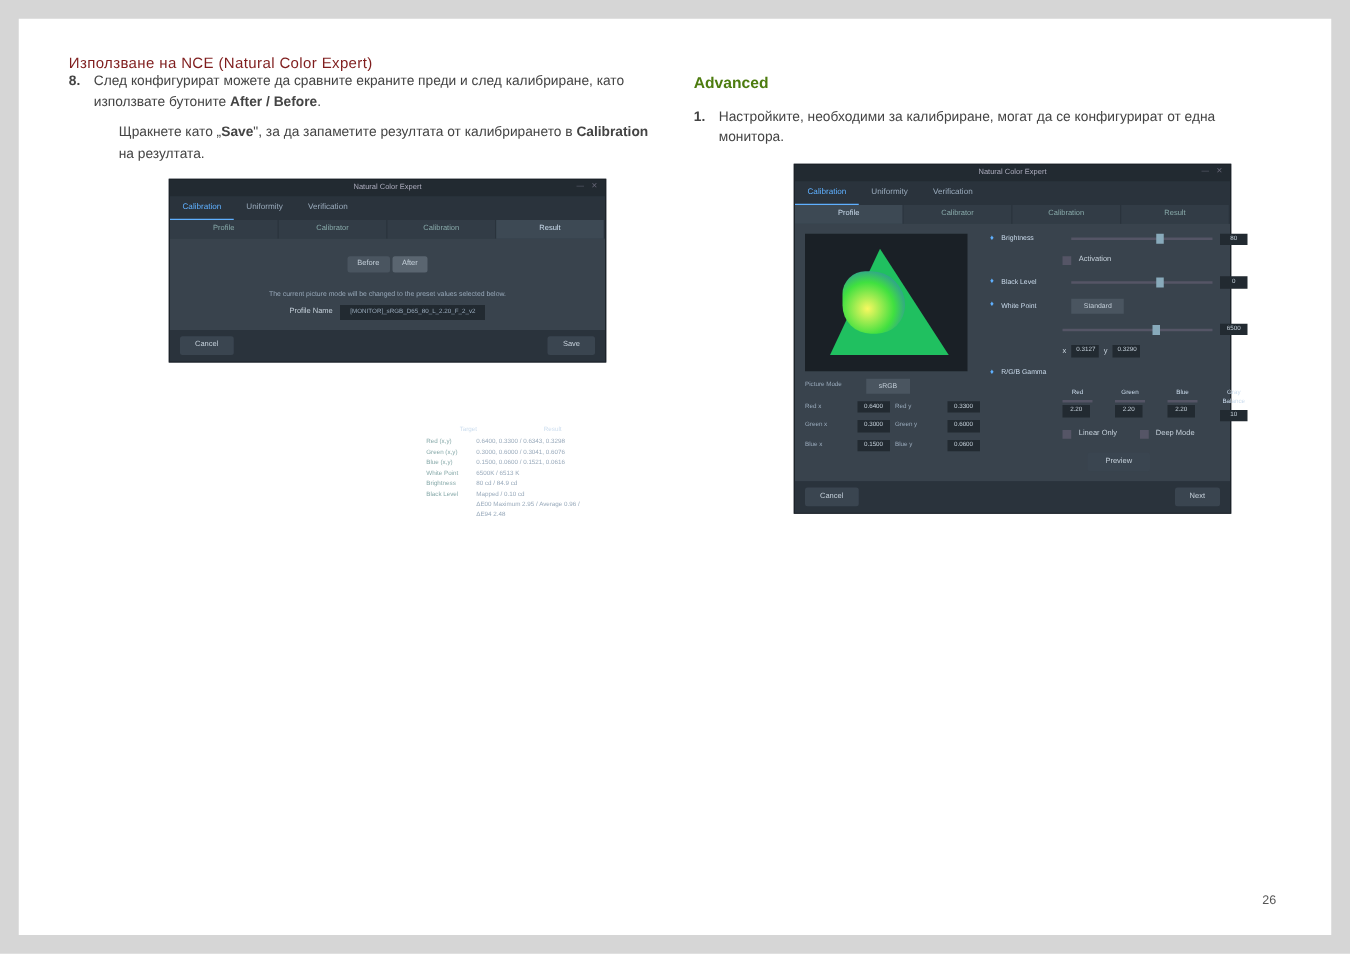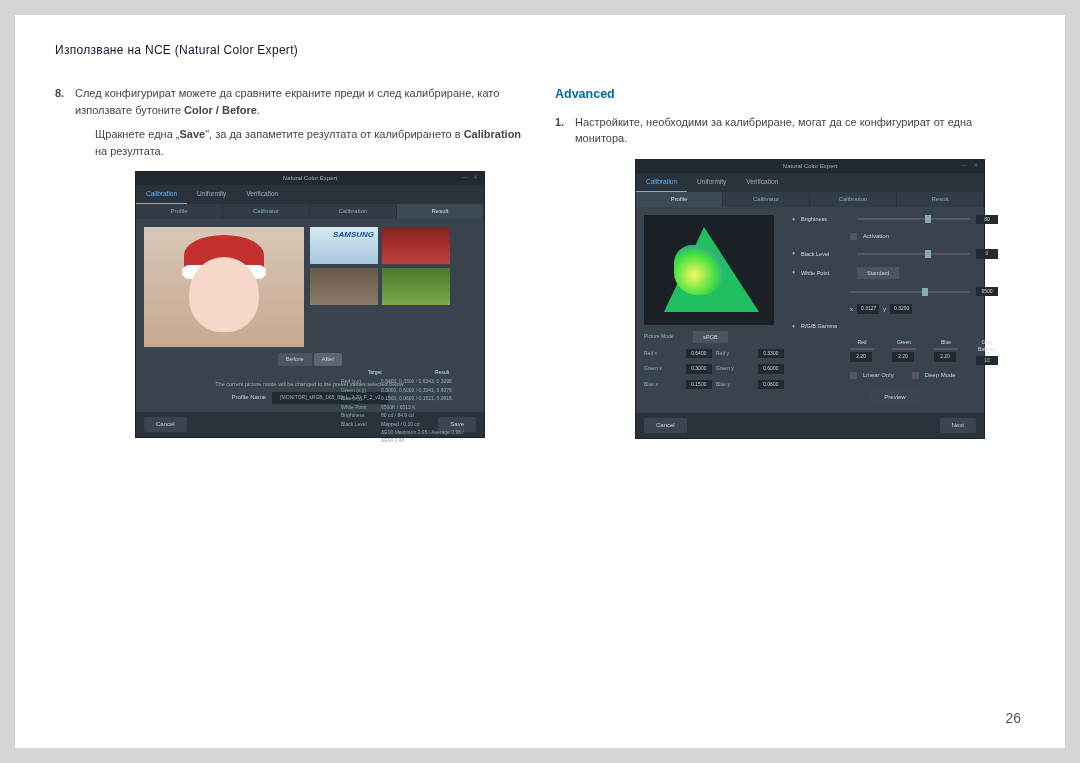--- a/index.html
+++ b/index.html
@@ -1,26 +1,26 @@
 <!DOCTYPE html>
 <html><head>
 <meta charset="utf-8">
 <style>
   * { box-sizing: border-box; margin: 0; padding: 0; }
   html, body { width: 1080px; height: 763px; font-family: Arial, sans-serif; }
   body { background: #d6d6d6; display: flex; align-items: center; justify-content: center; }
   .page { background: #fff; width: 1050px; height: 733px; padding: 28px 40px; position: relative; }
-  .header { color: #0f172a; font-size: 12px; margin-bottom: 28px; letter-spacing: 0.3px; }
+  .header { color: #7f1d1d; font-size: 12px; letter-spacing: 0.3px; }
   .columns { display: flex; gap: 30px; }
   .col { flex: 1; font-size: 11px; color: #444; line-height: 1.5; }
   .item { display: flex; margin-bottom: 6px; }
   .num { font-weight: bold; margin-right: 6px; min-width: 14px; }
   .body { flex: 1; }
   .sub { margin-left: 20px; margin-top: 8px; }
-  .section-title { font-weight: bold; font-size: 12.5px; color: #0369a1; margin-bottom: 10px; }
+  .section-title { font-weight: bold; font-size: 12.5px; color: #4d7c0f; margin-bottom: 10px; }
   .shot { margin: 12px 0 0 80px; }
   .shot2 { margin: 12px 0 0 80px; }
   .app { width: 350px; background: #2e3842; border: 1px solid #1c2228; font-size: 6px; color: #c5d0da; }
   .titlebar { background: #222a31; padding: 2px 6px; text-align: center; font-size: 6px; color: #aab; position: relative; }
   .titlebar .winbtns { position: absolute; right: 4px; top: 1px; letter-spacing: 2px; color: #667; }
   .tabs { display: flex; background: #2a333c; }
   .tab { padding: 4px 10px; color: #9ab; font-size: 6.5px; }
   .tab.active { color: #5fb0ff; border-bottom: 1px solid #5fb0ff; }
   .subtabs { display: flex; background: #323c46; font-size: 6px; }
   .subtab { flex: 1; text-align: center; padding: 3px 0; color: #8aa; border-right: 1px solid #2a333c; }
@@ -72,38 +72,38 @@
   .slider { flex: 1; height: 2px; background: #556; position: relative; }
   .slider::after { content: ''; position: absolute; left: 60%; top: -3px; width: 6px; height: 8px; background: #8ab; }
   .num-box { background: #222a31; padding: 1px 4px; font-size: 5px; width: 22px; text-align: center; }
   .chk { width: 7px; height: 7px; background: #556; display: inline-block; }
   .dropdown { background: #4a5560; padding: 2px 10px; font-size: 5.5px; }
   .rgb-row { display: flex; gap: 18px; margin-left: 58px; }
   .rgb-item .rgb-label { font-size: 5px; color: #cde; text-align: center; margin-bottom: 2px; }
   .rgb-slider { width: 24px; height: 2px; background: #556; margin-bottom: 2px; }
   .center-row { text-align: center; margin-top: 10px; }
   .preview-btn { display: inline-block; background: #3a4550; padding: 3px 14px; font-size: 6px; border-radius: 2px; }
-  .pagenum { position: absolute; bottom: 22px; right: 44px; font-size: 14px; color: #555; }
+  .pagenum { position: absolute; bottom: 22px; right: 44px; font-size: 10px; color: #555; }
   .content-wrap { position: relative; }
 </style>
 </head>
 <body>
 
 <div class="page">
   <div class="header">Използване на NCE (Natural Color Expert)</div>
 
   <div class="columns">
 
     <div class="col">
       <div class="item">
         <div class="num">8.</div>
         <div class="body">
-          <span>След конфигурират можете да сравните екраните преди и след калибриране, като използвате бутоните </span><b>Color / Before</b><span>.</span>
+          <span>След конфигурират можете да сравните екраните преди и след калибриране, като използвате бутоните </span><b>After / Before</b><span>.</span>
           <div class="sub">
-            <span>Щракнете една „</span><b>Save</b><span>", за да запаметите резултата от калибрирането в </span><b>Calibration</b><span> на резултата.</span>
+            <span>Щракнете като „</span><b>Save</b><span>", за да запаметите резултата от калибрирането в </span><b>Calibration</b><span> на резултата.</span>
           </div>
         </div>
       </div>
 
       <div class="shot">
         <div class="app">
           <div class="titlebar">
             <span>Natural Color Expert</span>
             <span class="winbtns">— ✕</span>
           </div>
@@ -112,39 +112,20 @@
             <div class="tab">Uniformity</div>
             <div class="tab">Verification</div>
           </div>
           <div class="subtabs">
             <div class="subtab">Profile</div>
             <div class="subtab">Calibrator</div>
             <div class="subtab">Calibration</div>
             <div class="subtab active">Result</div>
           </div>
           <div class="content content-wrap">
-            <div class="preview-row">
-              <div class="big-preview">
-                <div class="hat"></div>
-                <div class="hat-trim"></div>
-                <div class="baby-face"></div>
-              </div>
-              <div class="thumbs">
-                <div class="thumb-row">
-                  <div class="thumb t1">
-                      <div class="logo">SAMSUNG</div>
-                    </div>
-                  <div class="thumb t2"></div>
-                </div>
-                <div class="thumb-row">
-                  <div class="thumb t3"></div>
-                  <div class="thumb t4"></div>
-                </div>
-              </div>
-            </div>
             <div class="data-panel">
               <div class="data-hdr">
                 <span>Target</span>
                 <span>Result</span>
               </div>
               <div class="data-row">
                   <div class="data-label">Red (x,y)</div>
                   <div class="data-vals">0.6400, 0.3300 / 0.6343, 0.3298</div>
                 </div>
               <div class="data-row">

